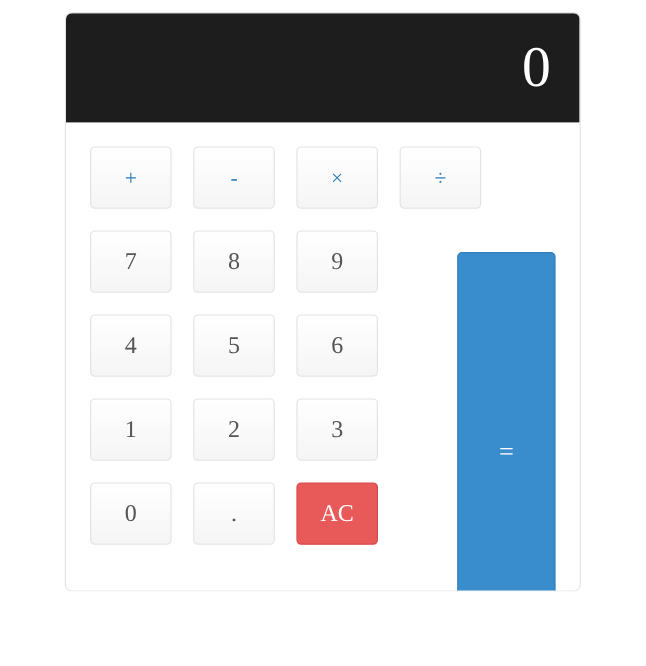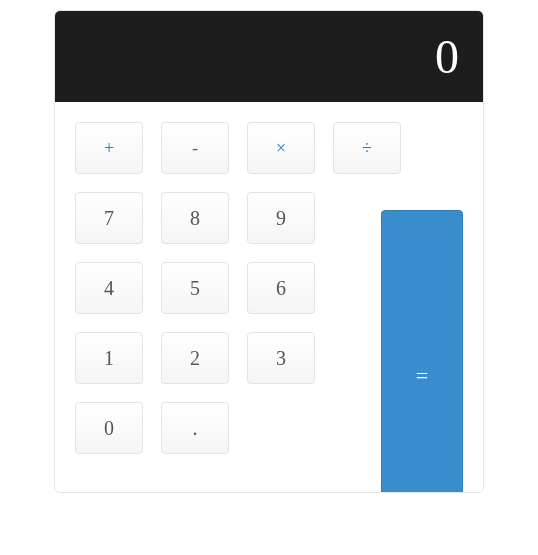--- a/index.html
+++ b/index.html
@@ -101,18 +101,19 @@
 
     <div class="row">
       <button class="btn">1</button>
       <button class="btn">2</button>
       <button class="btn">3</button>
     </div>
 
     <div class="row">
       <button class="btn">0</button>
       <button class="btn">.</button>
+      <button class="btn btn-ac">AC</button>
     </div>
 
     <button class="btn btn-eq">=</button>
 
   </div>
 </div>
 
 </body></html>

